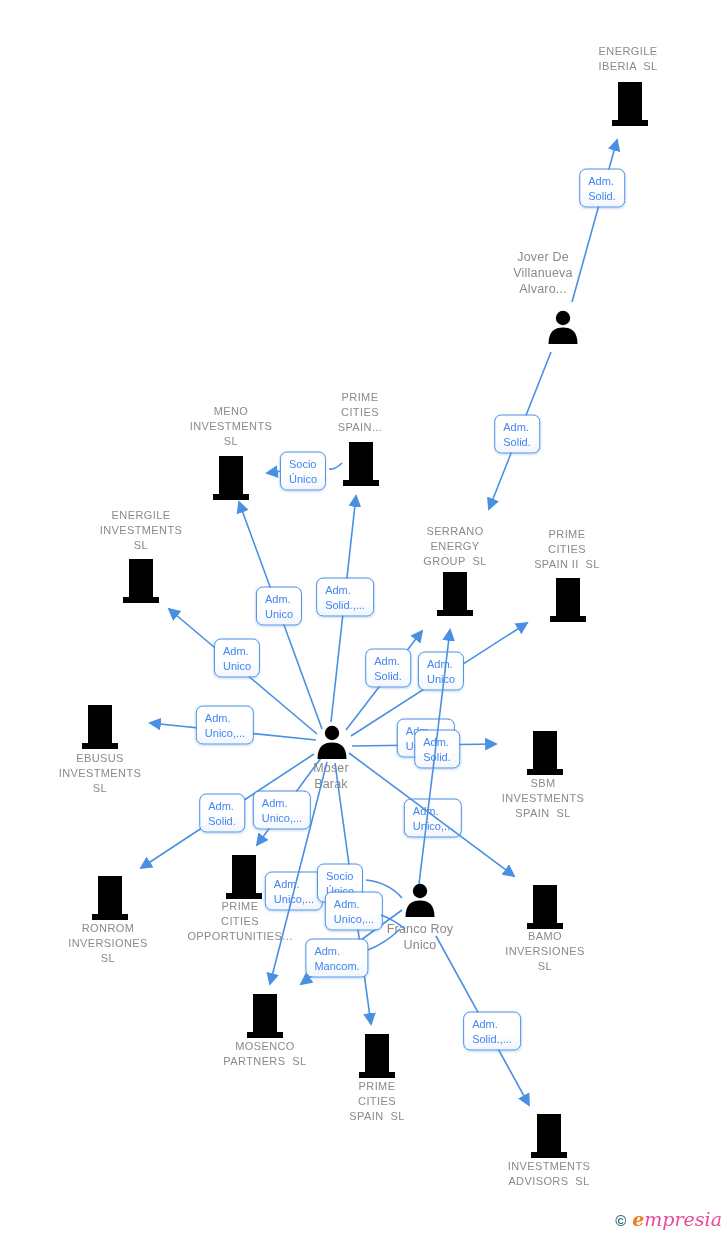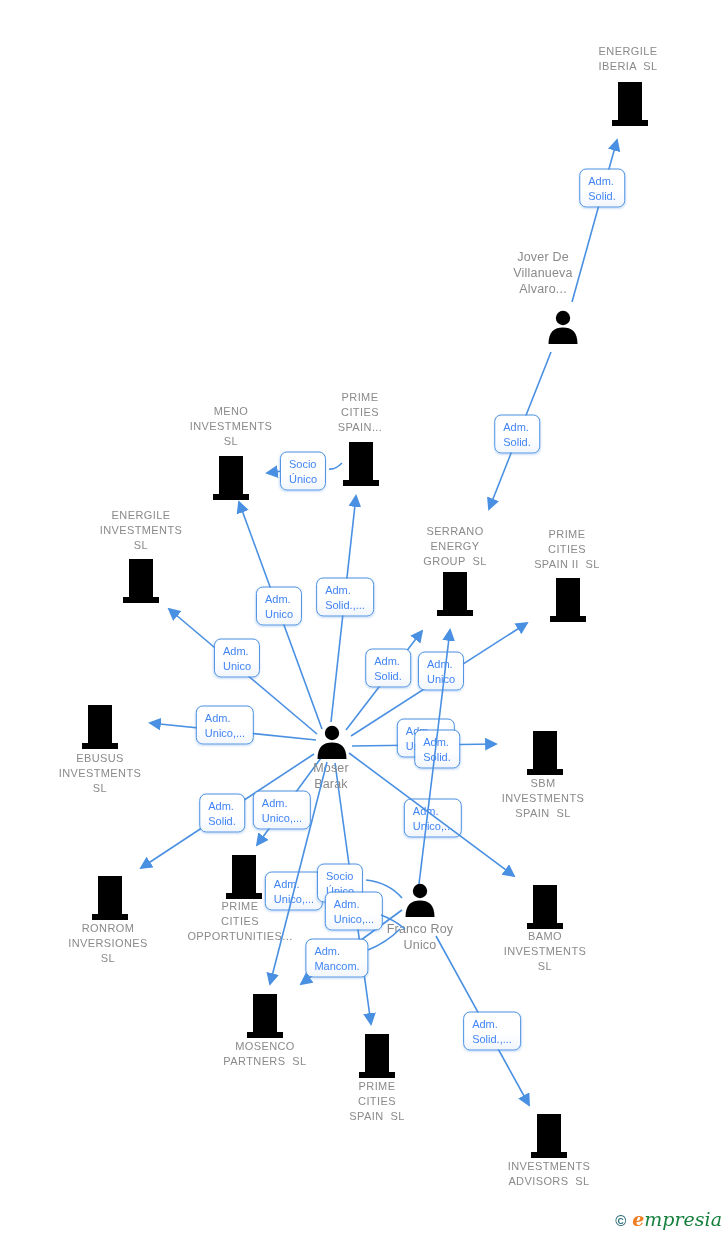--- a/index.html
+++ b/index.html
@@ -16,21 +16,21 @@
   .plabel{font-size:12.5px;line-height:16px;letter-spacing:.2px;}
   .elabel{position:absolute;z-index:3;transform:translate(-50%,-50%);
           background:linear-gradient(180deg,#ffffff 55%,#f1f6fc);
           border:1.5px solid #4a90e2;border-radius:7px;color:#4285f4;
           font-size:11px;line-height:14.5px;padding:4px 8px;white-space:pre-wrap;text-align:left;
           box-shadow:0 1px 2px rgba(74,144,226,.25);}
   #logo{position:absolute;z-index:5;right:6px;bottom:5px;display:flex;align-items:baseline;gap:6px;}
   #logo .copy{color:#2b6f79;font-size:15px;font-weight:bold;}
   #logo .brand{font-family:"DejaVu Serif","Liberation Serif",serif;font-style:italic;font-size:19px;}
   #logo .brand .e{color:#ef7d22;font-weight:bold;}
-  #logo .brand .rest{color:#15803d;}
+  #logo .brand .rest{color:#ec4899;}
 </style>
 </head>
 <body>
 
 <div id="canvas">
 
   <svg width="0" height="0" style="position:absolute">
     <defs>
       <symbol id="sym-building" viewBox="0 0 40 44">
         <rect class="b" x="8" y="0" width="24" height="40"></rect>
@@ -193,21 +193,21 @@
 SPAIN  SL</div>
   <div class="nlabel" style="left:108px;top:921px">RONROM
 INVERSIONES
 SL</div>
   <div class="nlabel" style="left:240px;top:899px">PRIME
 CITIES
 OPPORTUNITIES...</div>
   <div class="nlabel plabel" style="left:420px;top:921px">Franco Roy
 Unico</div>
   <div class="nlabel" style="left:545px;top:929px">BAMO
-INVESTMENTS
+INVERSIONES
 SL</div>
   <div class="nlabel" style="left:265px;top:1039px">MOSENCO
 PARTNERS  SL</div>
   <div class="nlabel" style="left:377px;top:1079px">PRIME
 CITIES
 SPAIN  SL</div>
   <div class="nlabel" style="left:549px;top:1159px">INVESTMENTS
 ADVISORS  SL</div>
 
   <div class="elabel" style="left:602px;top:188px">Adm.

